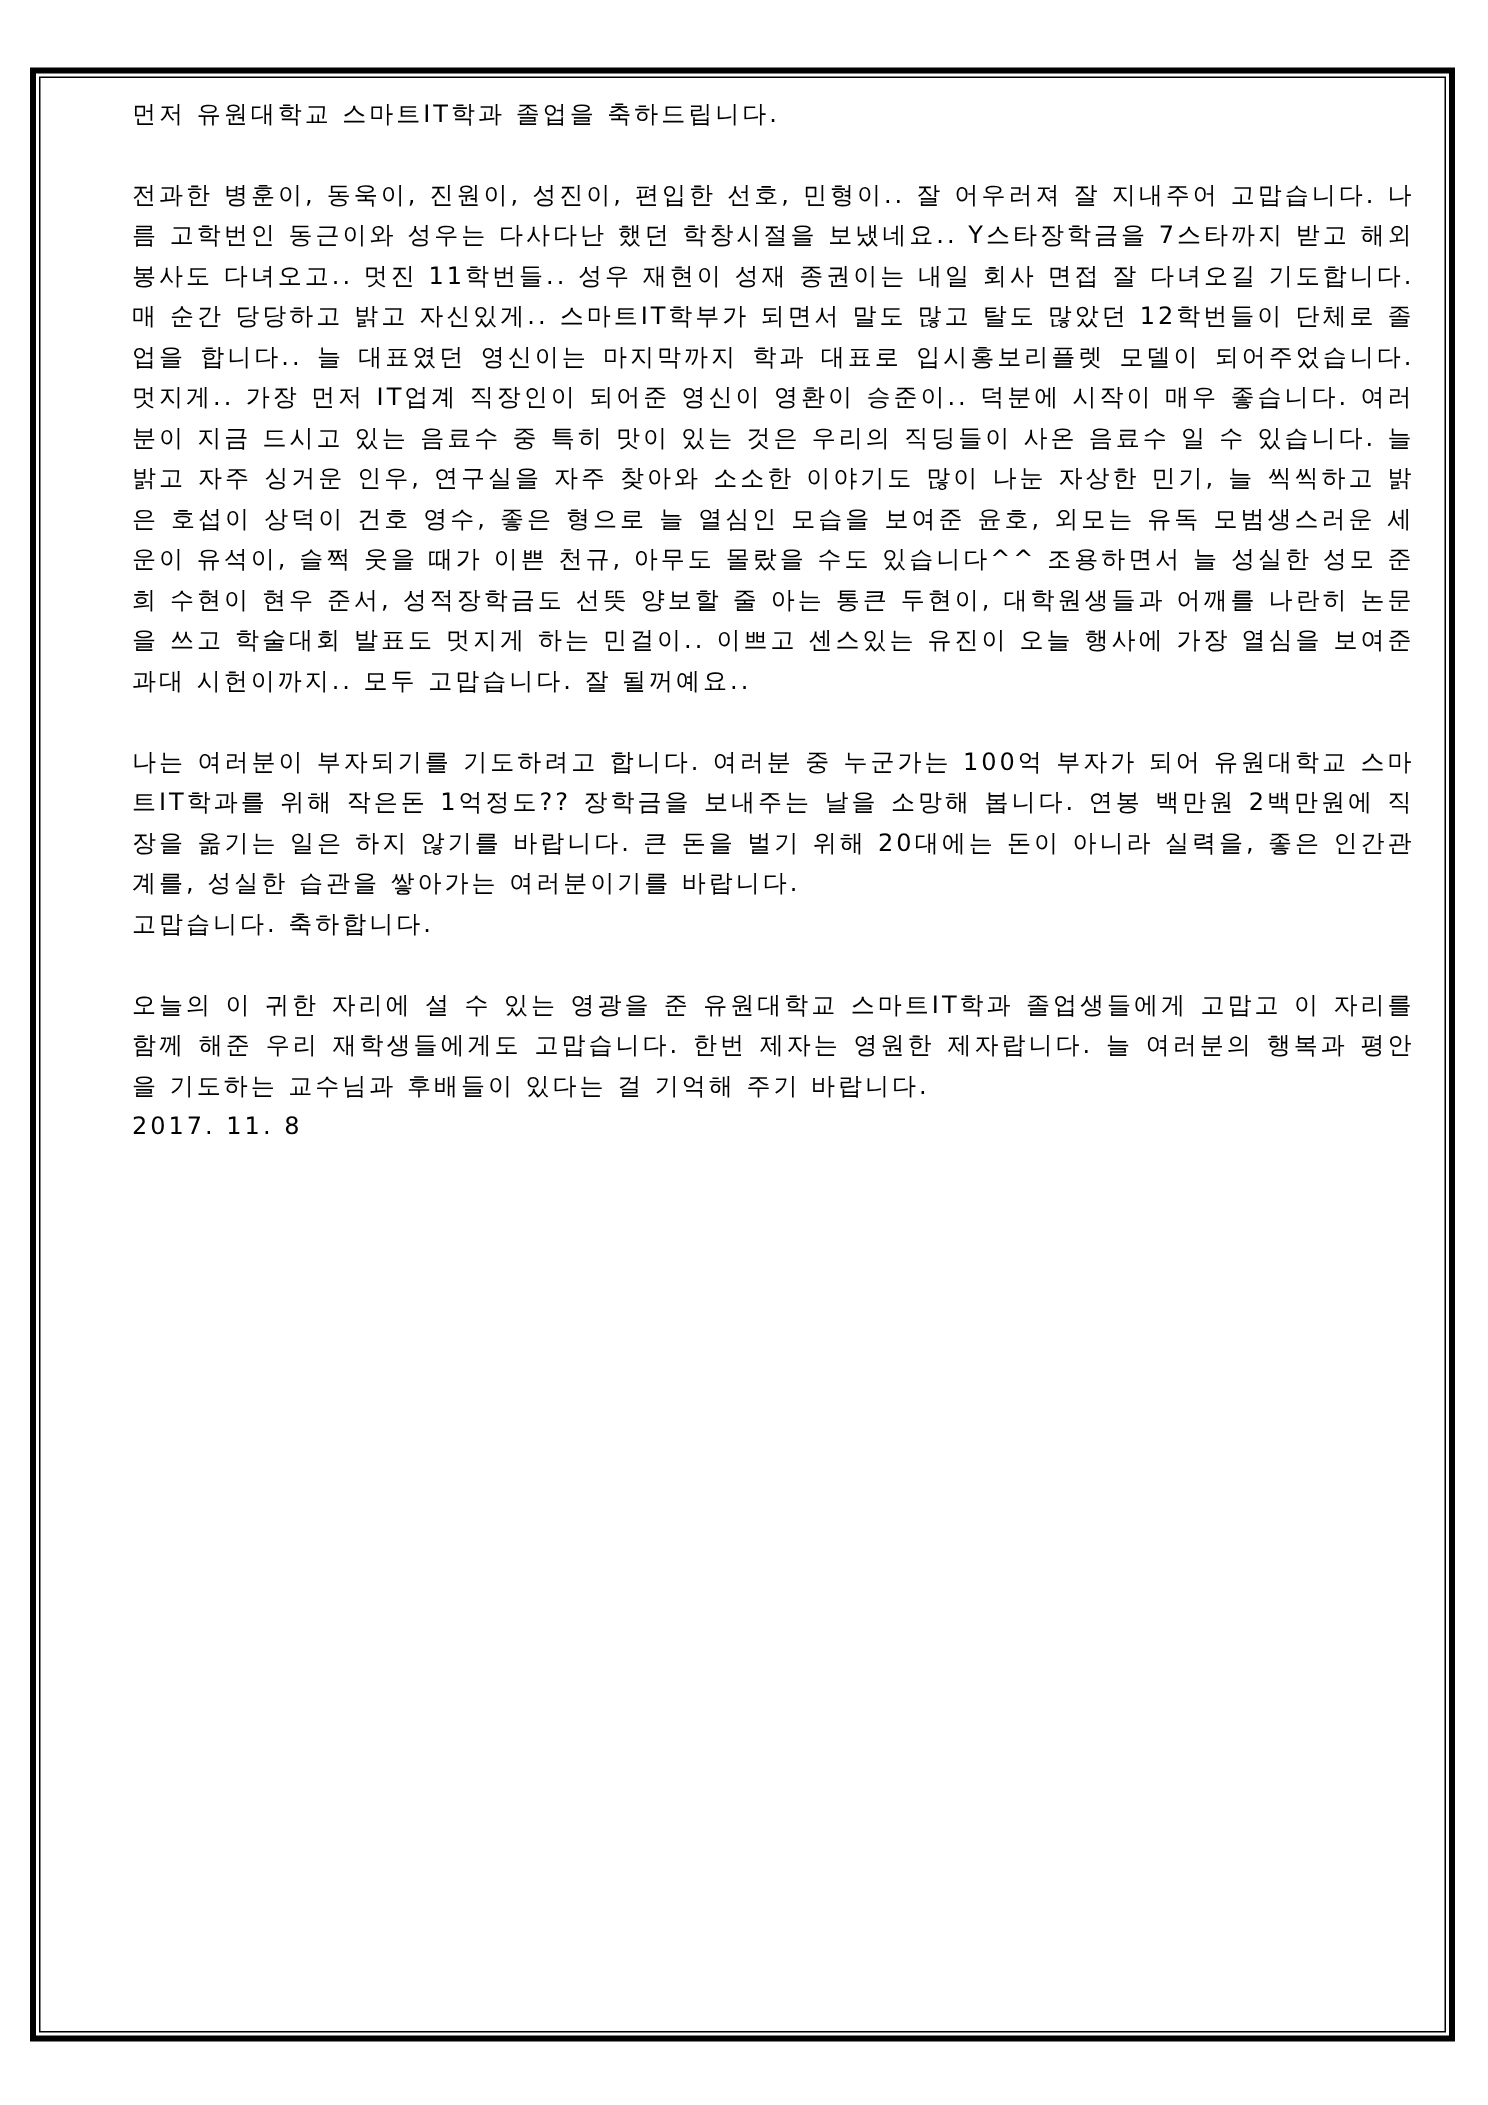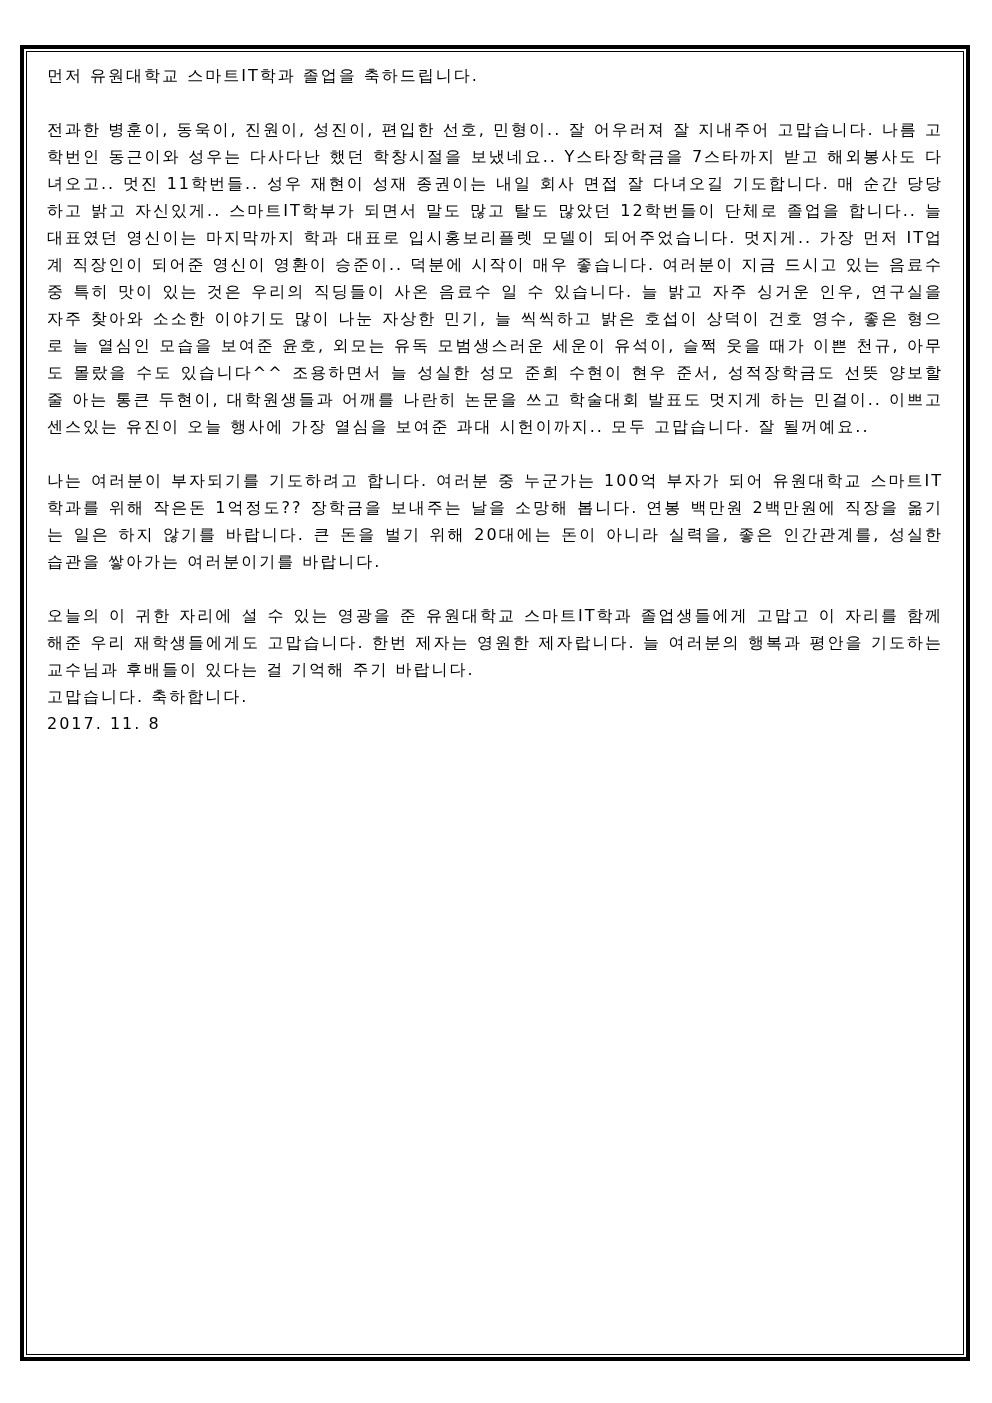--- a/index.html
+++ b/index.html
@@ -34,20 +34,21 @@
     border: 1px solid #000000;
     padding: 10px 20px 20px 20px;
     overflow: hidden;
   }
   .letter-body {
     font-family: "DejaVu Sans", "Liberation Sans", sans-serif;
     font-size: 16px;
     line-height: 27px;
     letter-spacing: 2px;
     color: #000000;
+    margin-left: 41px;
   }
   .para {
     margin: 0;
     text-align: justify;
     text-justify: inter-character;
     word-break: break-all;
     white-space: normal;
   }
   .para.gap {
     margin-top: 27px;
@@ -56,19 +57,19 @@
 </head>
 <body>
 
 <div class="canvas">
   <div class="frame-outer">
     <div class="frame-inner">
       <div class="letter-body" id="letter-body" style="color: rgb(0, 0, 0);">
           <div class="para">먼저 유원대학교 스마트IT학과 졸업을 축하드립니다.</div>
           <div class="para gap">전과한 병훈이, 동욱이, 진원이, 성진이, 편입한 선호, 민형이.. 잘 어우러져 잘 지내주어 고맙습니다. 나름 고학번인 동근이와 성우는 다사다난 했던 학창시절을 보냈네요.. Y스타장학금을 7스타까지 받고 해외봉사도 다녀오고.. 멋진 11학번들.. 성우 재현이 성재 종권이는 내일 회사 면접 잘 다녀오길 기도합니다. 매 순간 당당하고 밝고 자신있게.. 스마트IT학부가 되면서 말도 많고 탈도 많았던 12학번들이 단체로 졸업을 합니다.. 늘 대표였던 영신이는 마지막까지 학과 대표로 입시홍보리플렛 모델이 되어주었습니다. 멋지게.. 가장 먼저 IT업계 직장인이 되어준 영신이 영환이 승준이.. 덕분에 시작이 매우 좋습니다. 여러분이 지금 드시고 있는 음료수 중 특히 맛이 있는 것은 우리의 직딩들이 사온 음료수 일 수 있습니다. 늘 밝고 자주 싱거운 인우, 연구실을 자주 찾아와 소소한 이야기도 많이 나눈 자상한 민기, 늘 씩씩하고 밝은 호섭이 상덕이 건호 영수, 좋은 형으로 늘 열심인 모습을 보여준 윤호, 외모는 유독 모범생스러운 세운이 유석이, 슬쩍 웃을 때가 이쁜 천규, 아무도 몰랐을 수도 있습니다^^ 조용하면서 늘 성실한 성모 준희 수현이 현우 준서, 성적장학금도 선뜻 양보할 줄 아는 통큰 두현이, 대학원생들과 어깨를 나란히 논문을 쓰고 학술대회 발표도 멋지게 하는 민걸이.. 이쁘고 센스있는 유진이 오늘 행사에 가장 열심을 보여준 과대 시헌이까지.. 모두 고맙습니다. 잘 될꺼예요..</div>
           <div class="para gap">나는 여러분이 부자되기를 기도하려고 합니다. 여러분 중 누군가는 100억 부자가 되어 유원대학교 스마트IT학과를 위해 작은돈 1억정도?? 장학금을 보내주는 날을 소망해 봅니다. 연봉 백만원 2백만원에 직장을 옮기는 일은 하지 않기를 바랍니다. 큰 돈을 벌기 위해 20대에는 돈이 아니라 실력을, 좋은 인간관계를, 성실한 습관을 쌓아가는 여러분이기를 바랍니다.</div>
+          <div class="para">고맙습니다. 축하합니다.</div>
           <div class="para gap">오늘의 이 귀한 자리에 설 수 있는 영광을 준 유원대학교 스마트IT학과 졸업생들에게 고맙고 이 자리를 함께 해준 우리 재학생들에게도 고맙습니다. 한번 제자는 영원한 제자랍니다. 늘 여러분의 행복과 평안을 기도하는 교수님과 후배들이 있다는 걸 기억해 주기 바랍니다.</div>
-          <div class="para">고맙습니다. 축하합니다.</div>
           <div class="para">2017. 11. 8</div>
         </div>
     </div>
   </div>
 </div>
 
 </body></html>

